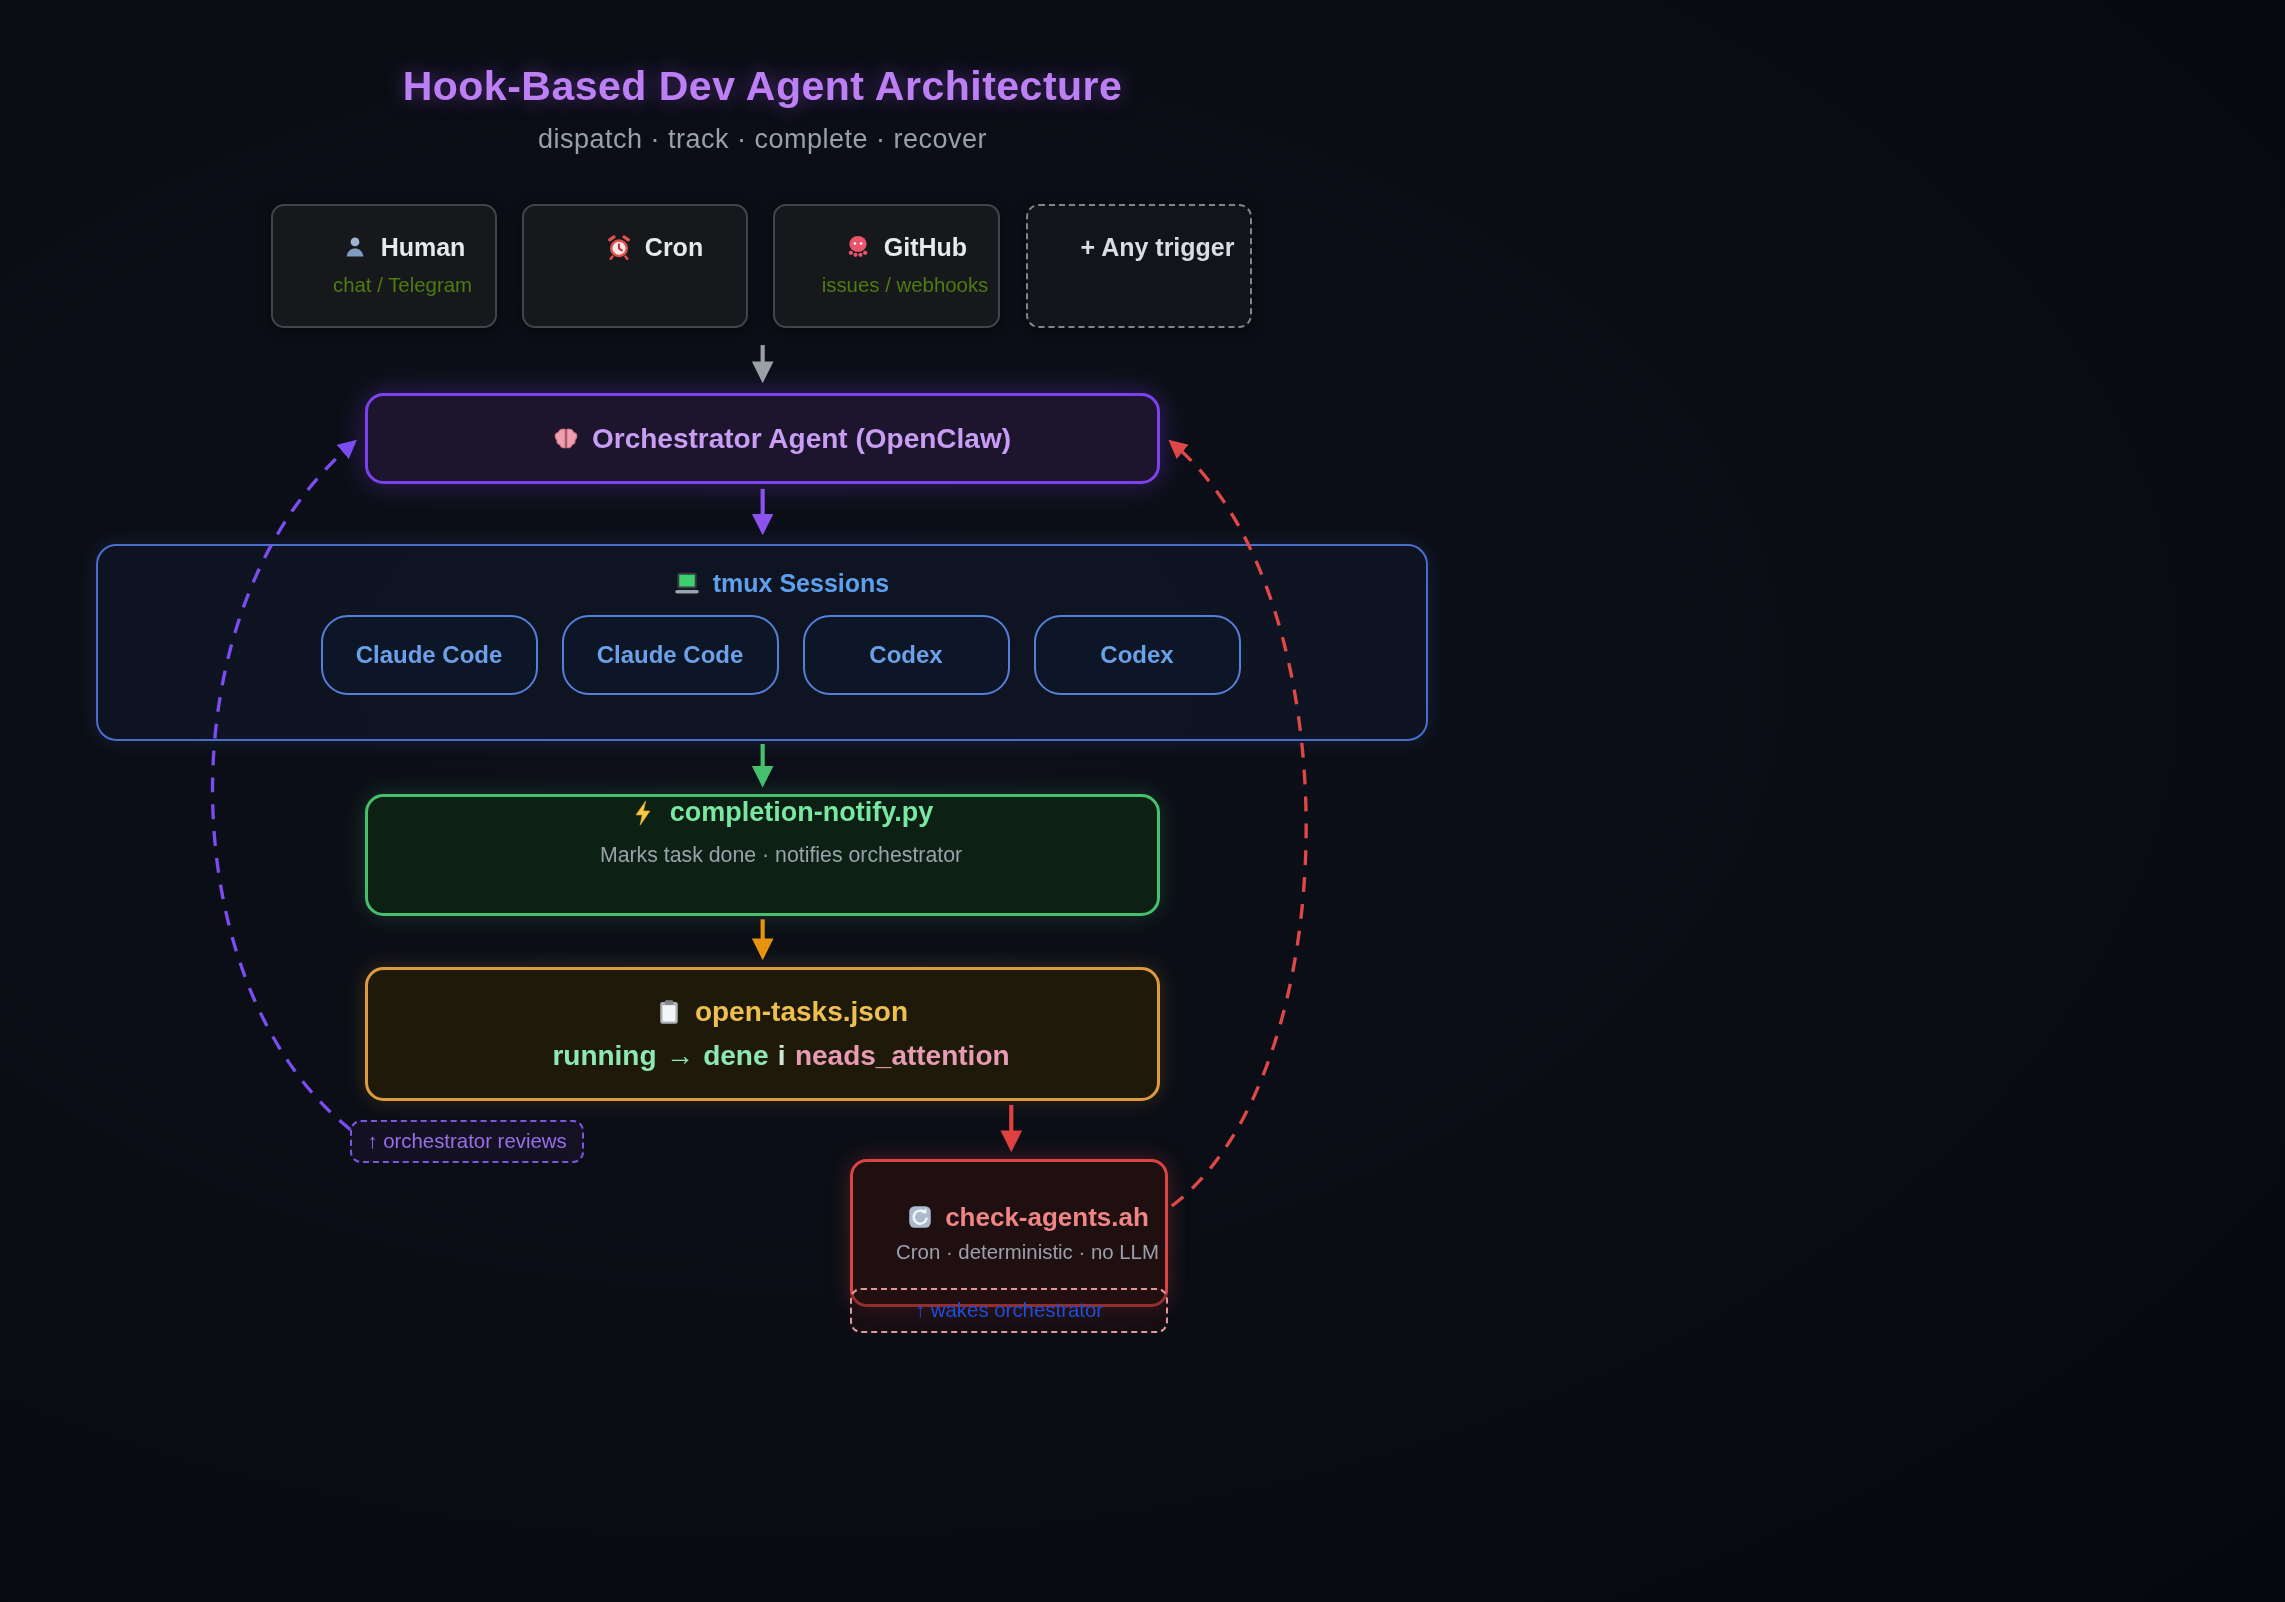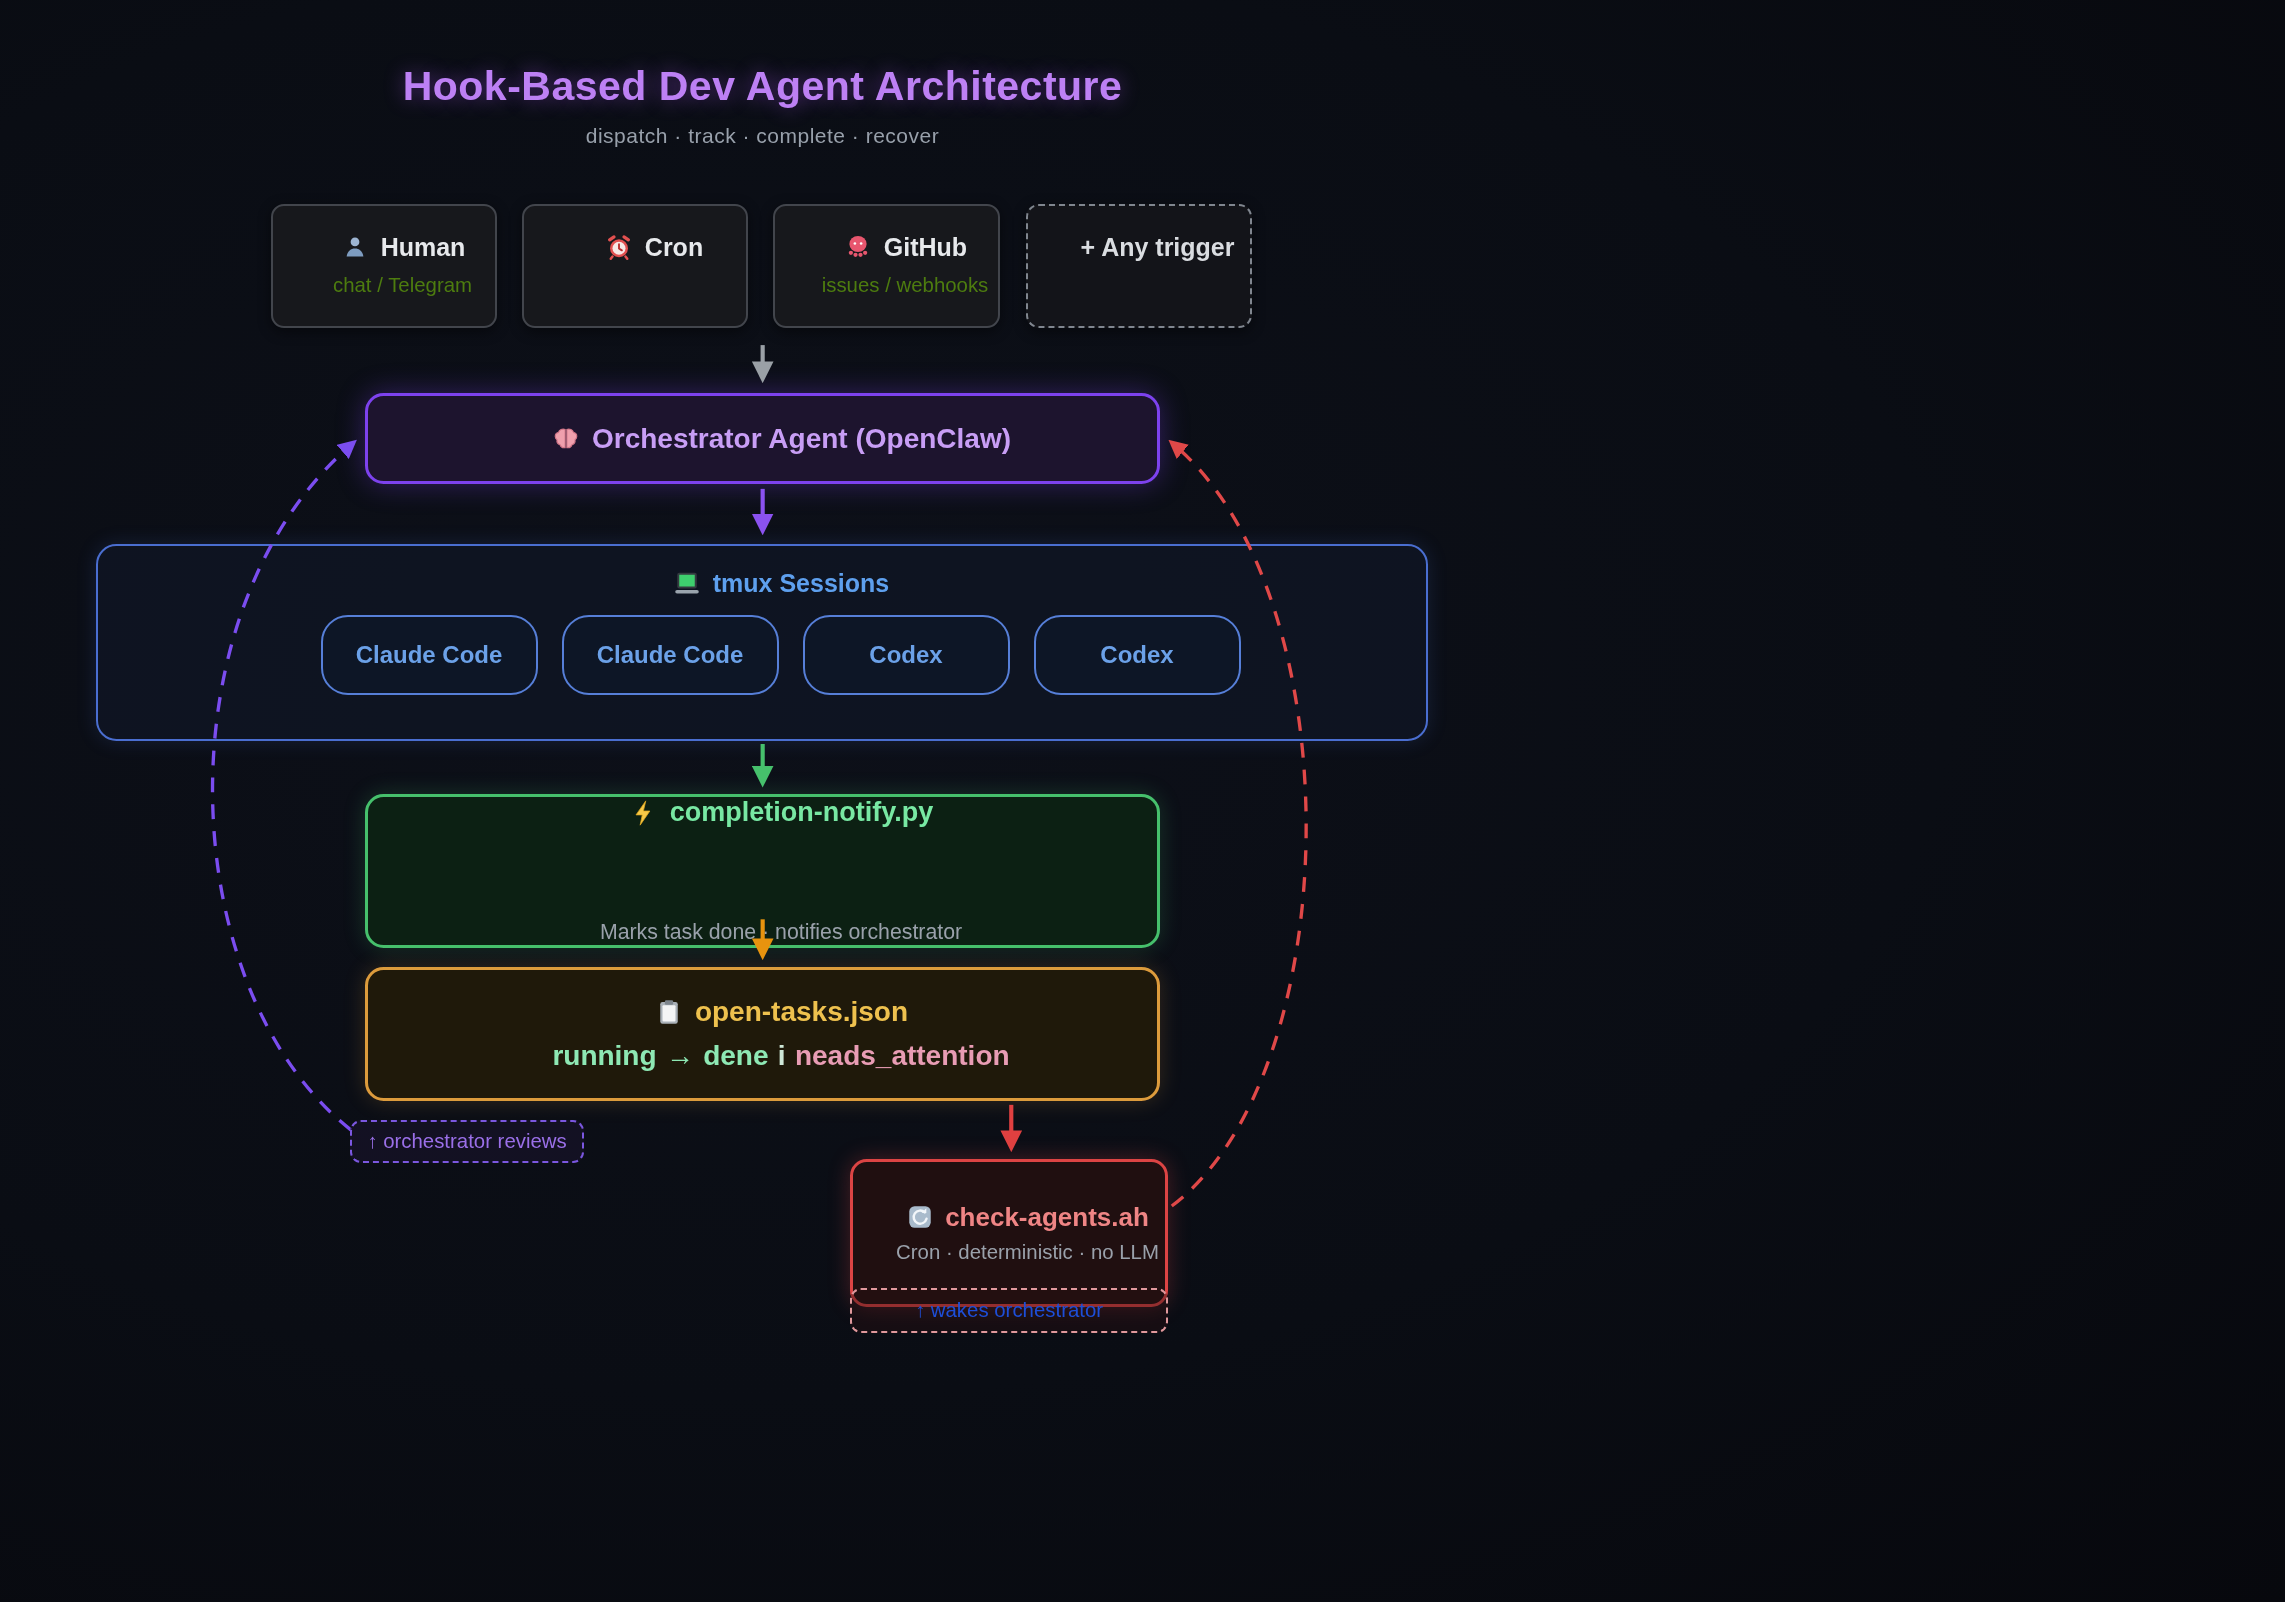--- a/index.html
+++ b/index.html
@@ -16,21 +16,21 @@
   .icon svg{width:30px;height:30px;}
 
   
   .page-title{
     position:absolute;left:0;top:63px;width:1525px;text-align:center;
     font-size:41px;font-weight:bold;color:#bd80f4;letter-spacing:0.5px;
     text-shadow:0 0 20.4px rgba(168,85,247,.45);
   }
   .page-subtitle{
     position:absolute;left:0;top:124px;width:1525px;text-align:center;
-    font-size:21px;color:#98a0ab;letter-spacing:0.5px;
+    font-size:27px;color:#98a0ab;letter-spacing:0.5px;
   }
 
   
   .trigger{
     top:204px;width:226px;height:124px;border-radius:13px;
     background:#17181c;border:2.8px solid #42454c;
     padding-top:26px;gap:12px;
     box-shadow:0 3.7px 13px rgba(0,0,0,.45);
   }
   .trigger.any{border:2.8px dashed #80868f;background:#131419;}
@@ -61,22 +61,22 @@
   .session{
     box-sizing:border-box;width:217px;height:80px;border-radius:27px;
     background:#0d1626;border:2.8px solid #567fd8;
     display:flex;align-items:center;justify-content:center;
     font-size:24px;font-weight:bold;color:#6ba1e8;
   }
   .session.narrow{width:207px;}
 
   
   .green-node{
-    left:365px;top:794px;width:795px;height:154px;border-radius:18.6px;
-    background:#0c2013;border:3.2px solid #46c06c;justify-content:space-between;gap:26px;
+    left:365px;top:794px;width:795px;height:122px;border-radius:18.6px;
+    background:#0c2013;border:3.2px solid #46c06c;justify-content:flex-start;gap:15px;
     box-shadow:0 0 22px rgba(70,192,108,.22);
   }
   .g-title{display:flex;align-items:center;justify-content:center;
     font-size:27px;font-weight:bold;color:#78e8a3;}
   .node-sub{font-size:21.3px;color:#9aa1ab;}
 
   
   .amber-node{
     left:365px;top:967px;width:795px;height:134px;border-radius:18.6px;
     background:#1f190a;border:3.2px solid #dc9b3c;justify-content:center;gap:12px;

